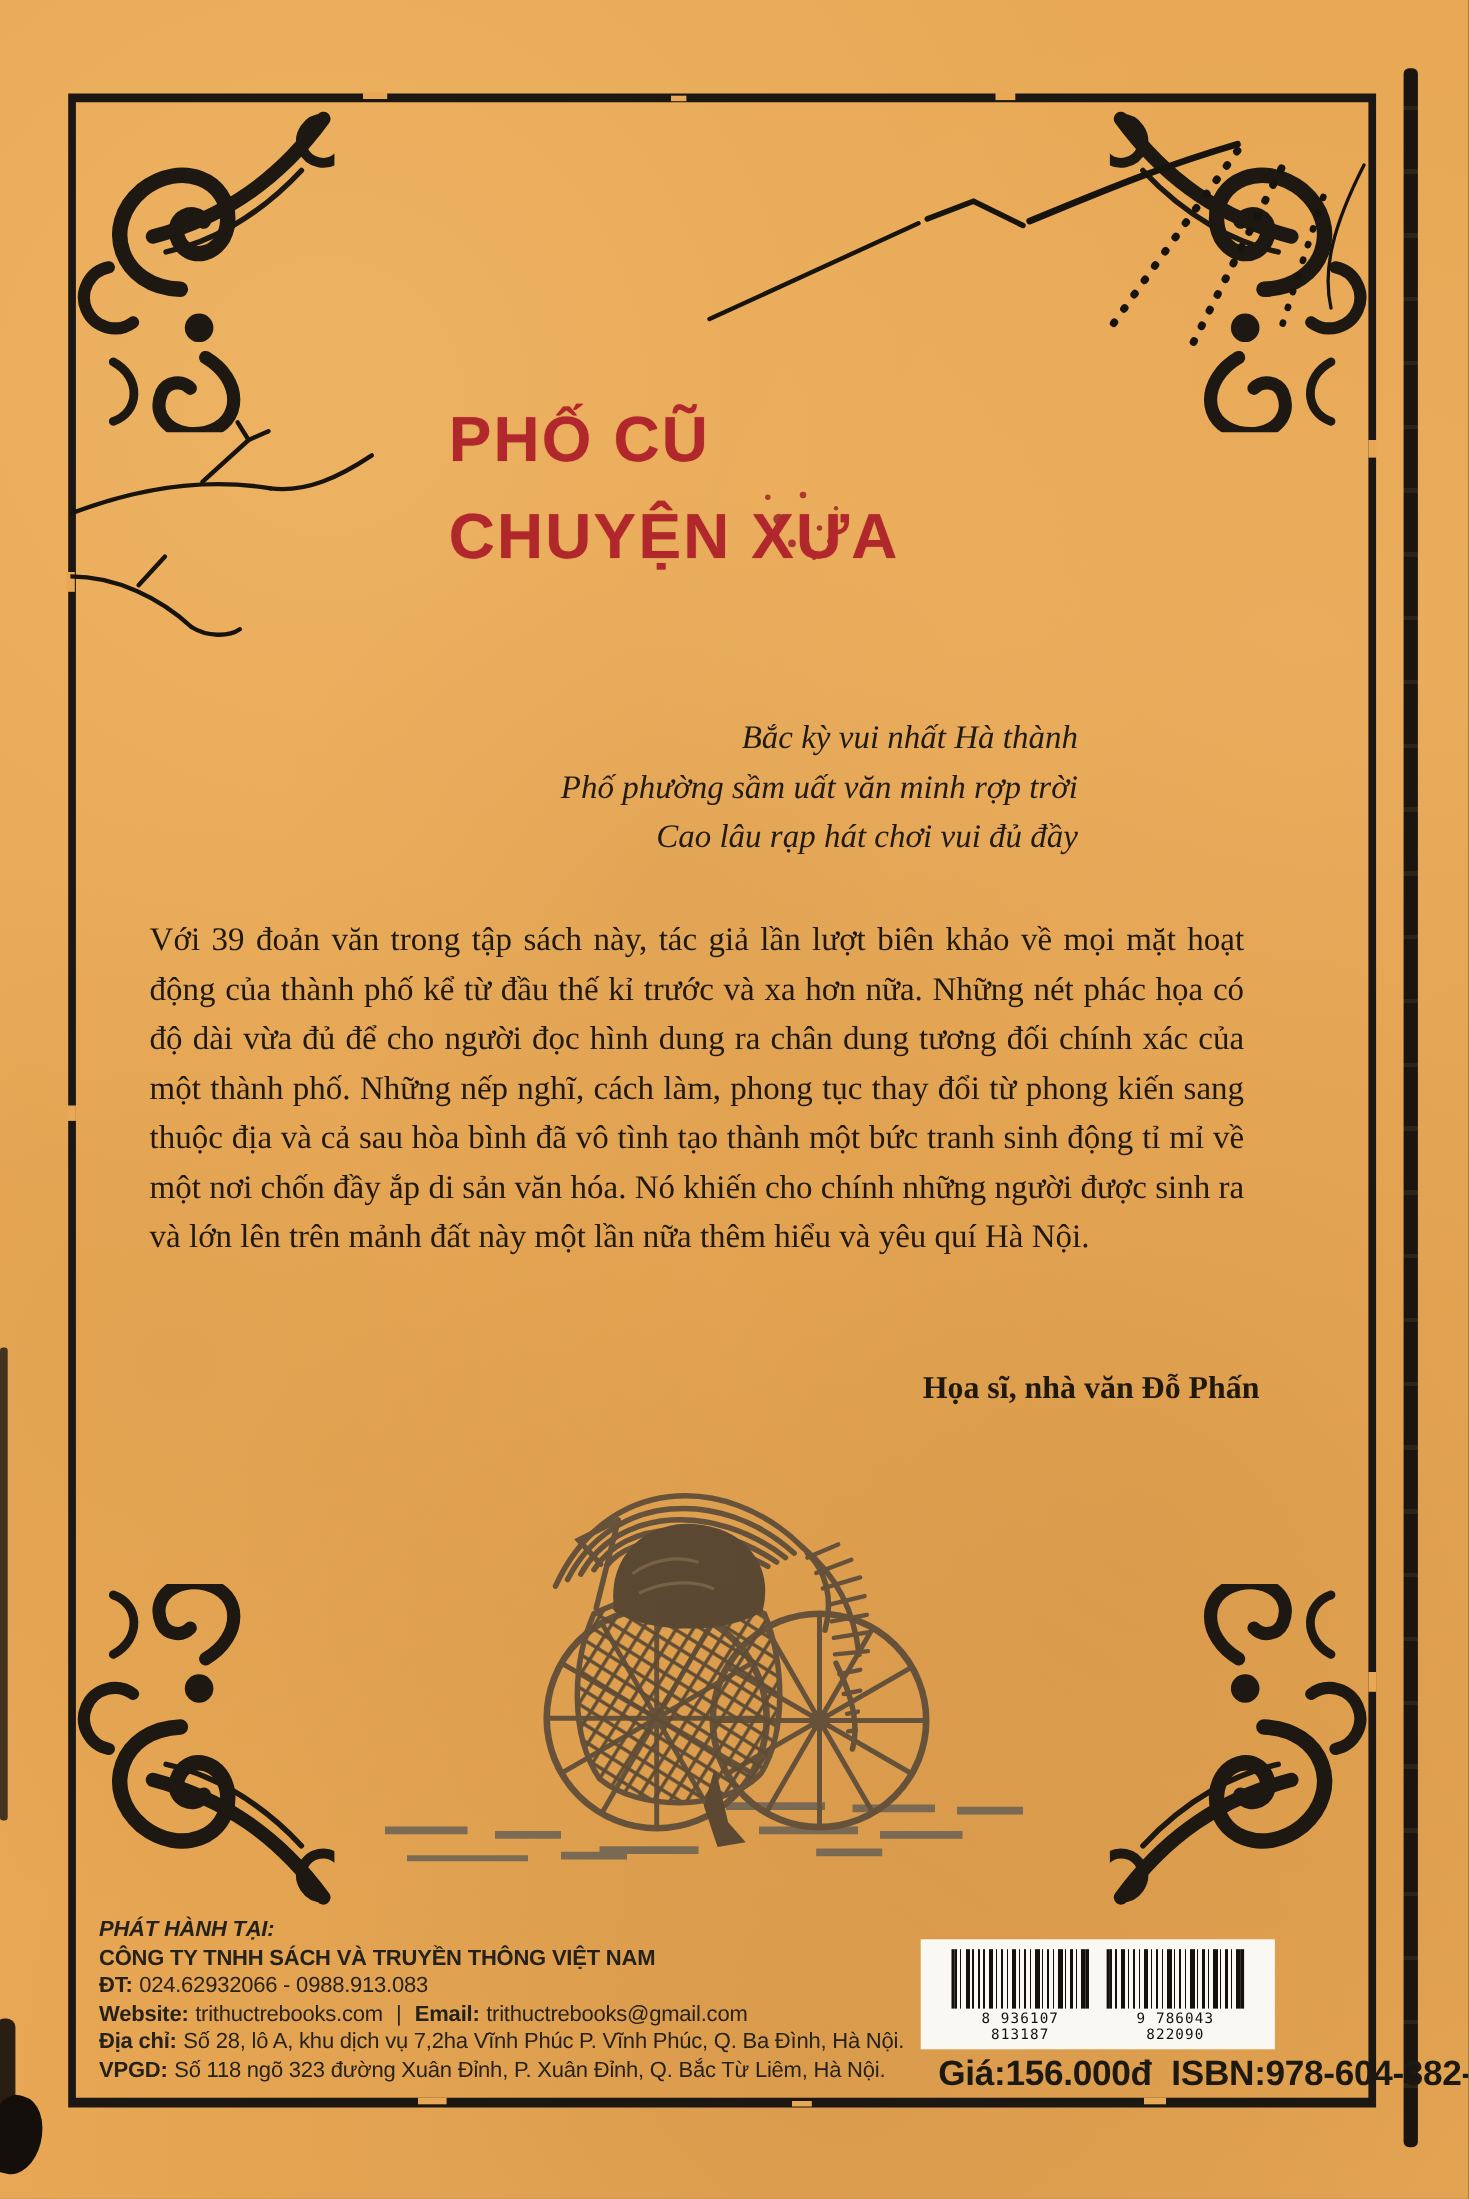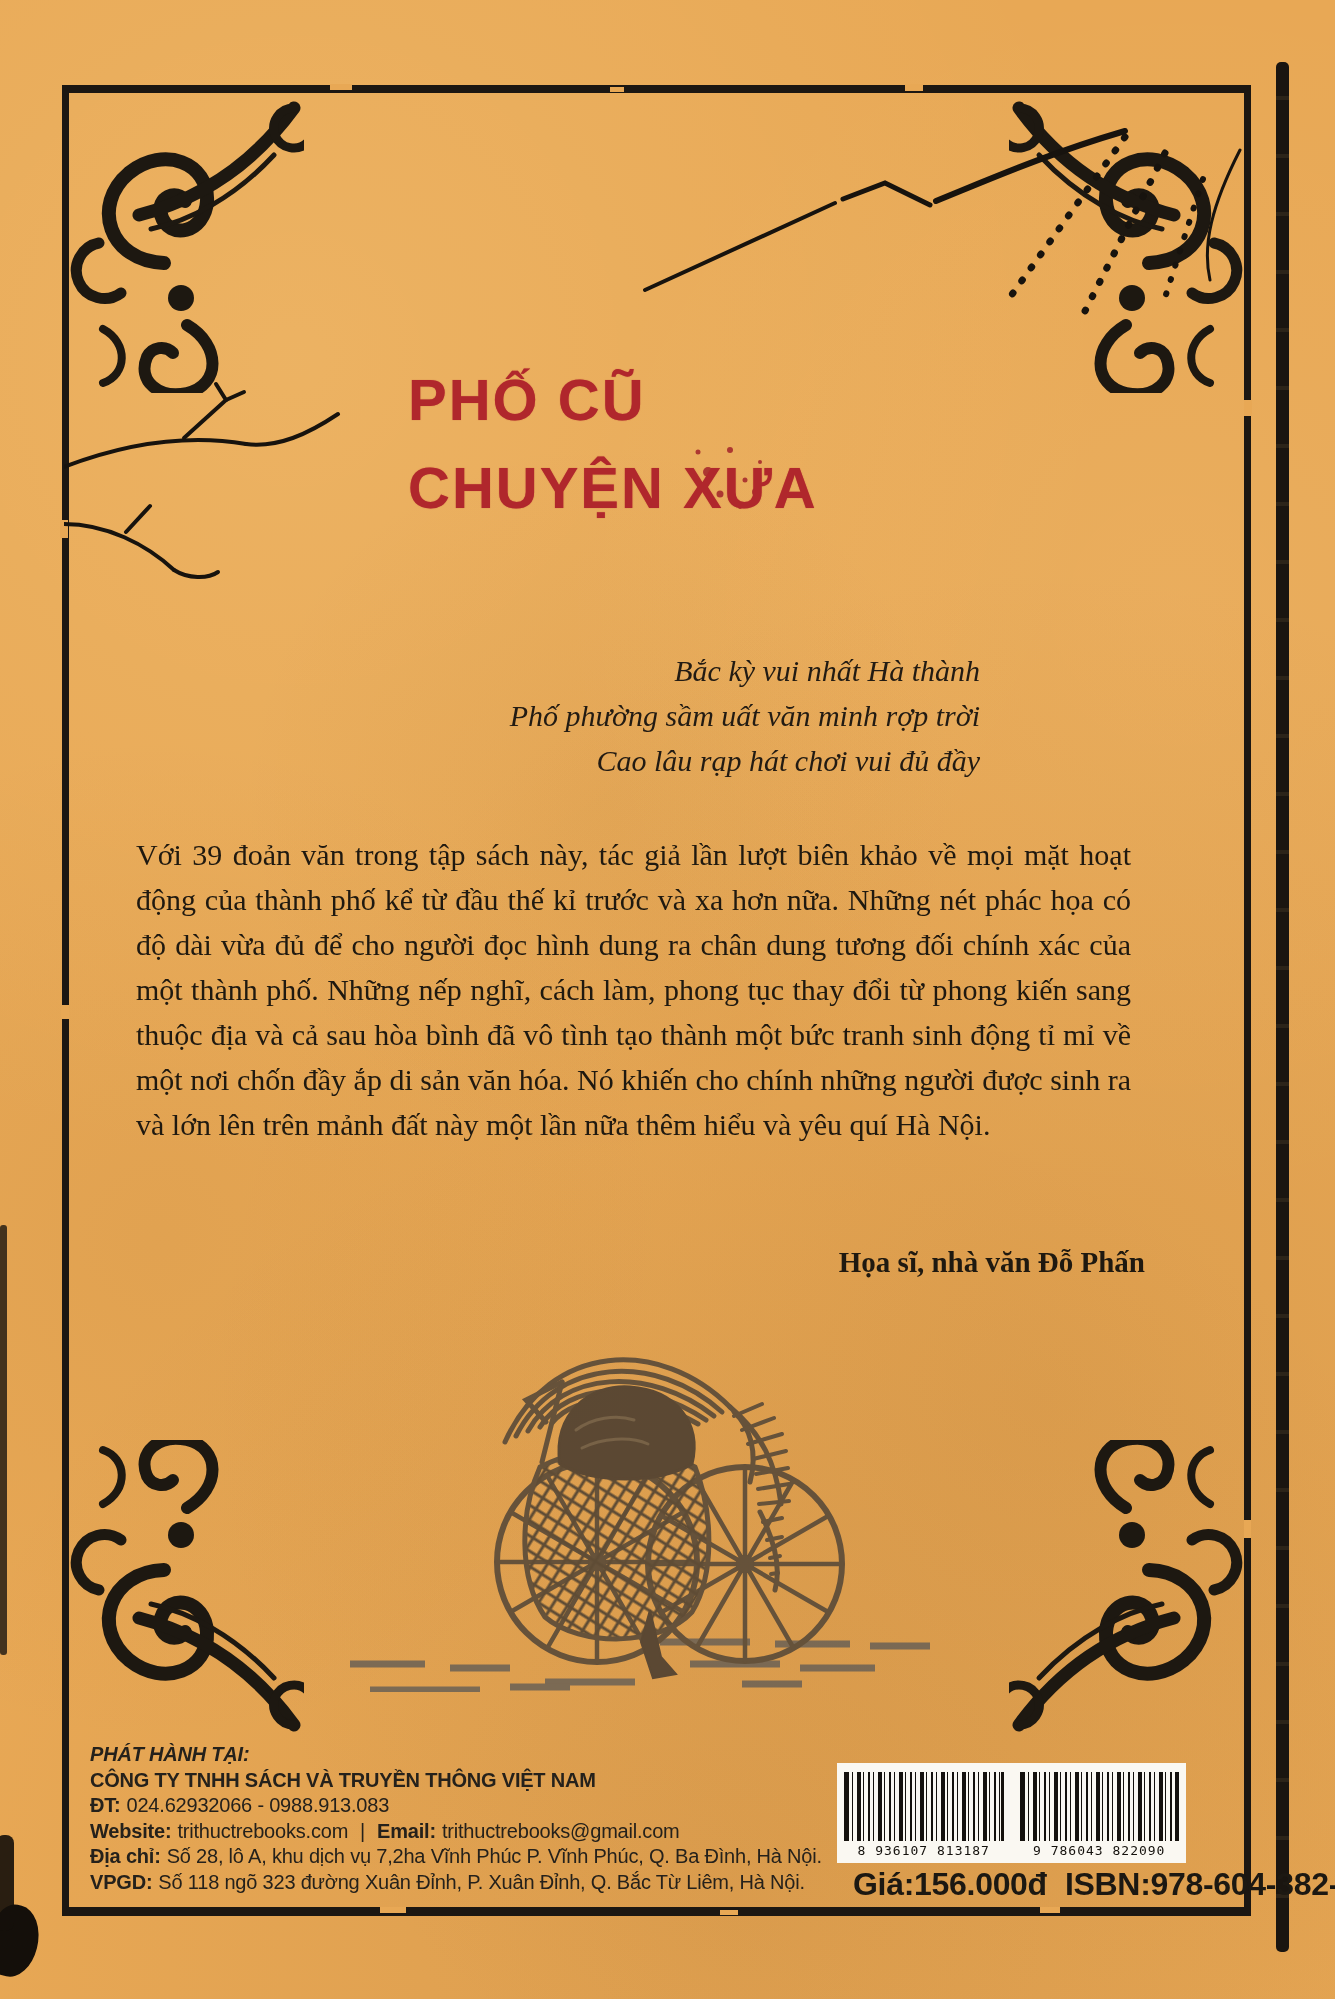--- a/index.html
+++ b/index.html
@@ -44,22 +44,22 @@
     font-style:italic;font-size:30px;line-height:45px;color:#221b13;}
   .synopsis{position:absolute;left:136px;width:995px;top:832px;font-size:30px;line-height:45px;
     text-align:justify;color:#1f1910;}
   .attribution{position:absolute;right:190px;top:1246px;font-weight:bold;font-size:29px;color:#1f1910;}
   .publisher{position:absolute;left:90px;top:1742px;font-family:"Liberation Sans",sans-serif;
     font-size:20px;line-height:25.5px;color:#25211b;letter-spacing:-.2px;white-space:nowrap;}
   .publisher .b{font-weight:bold;margin-right:6px;}
   .publisher .heading{font-style:italic;font-weight:bold;}
   .publisher .company{font-weight:bold;}
   .publisher .sep{margin:0 12px;}
-  .barcode-panel{position:absolute;left:837px;top:1763px;width:349px;height:100px;background:#faf8f2;
-    display:flex;gap:16px;padding:9px 7px 5px;box-sizing:border-box;}
+  .barcode-panel{position:absolute;left:837px;top:1763px;width:322px;height:100px;background:#faf8f2;
+    display:flex;gap:16px;padding:9px 28px 5px;box-sizing:border-box;}
   .barcode{flex:1;display:flex;flex-direction:column;}
   .bars{flex:1;border-left:3px solid #14110d;border-right:3px solid #14110d;
     background:repeating-linear-gradient(90deg,#14110d 0 2px,transparent 2px 5px,#14110d 5px 6px,transparent 6px 10px,#14110d 10px 14px,transparent 14px 16px,#14110d 16px 17px,transparent 17px 21px);}
   .digits{font-family:"DejaVu Sans Mono",monospace;font-size:13px;letter-spacing:1px;text-align:center;
     color:#14110d;margin-top:2px;}
   .price-line{position:absolute;left:853px;top:1866px;font-family:"Liberation Sans",sans-serif;
     font-weight:bold;font-size:32px;letter-spacing:-.3px;color:#1c1812;white-space:nowrap;}
   .price-line .isbn-group{margin-left:18px;}
 </style>
 </head>

